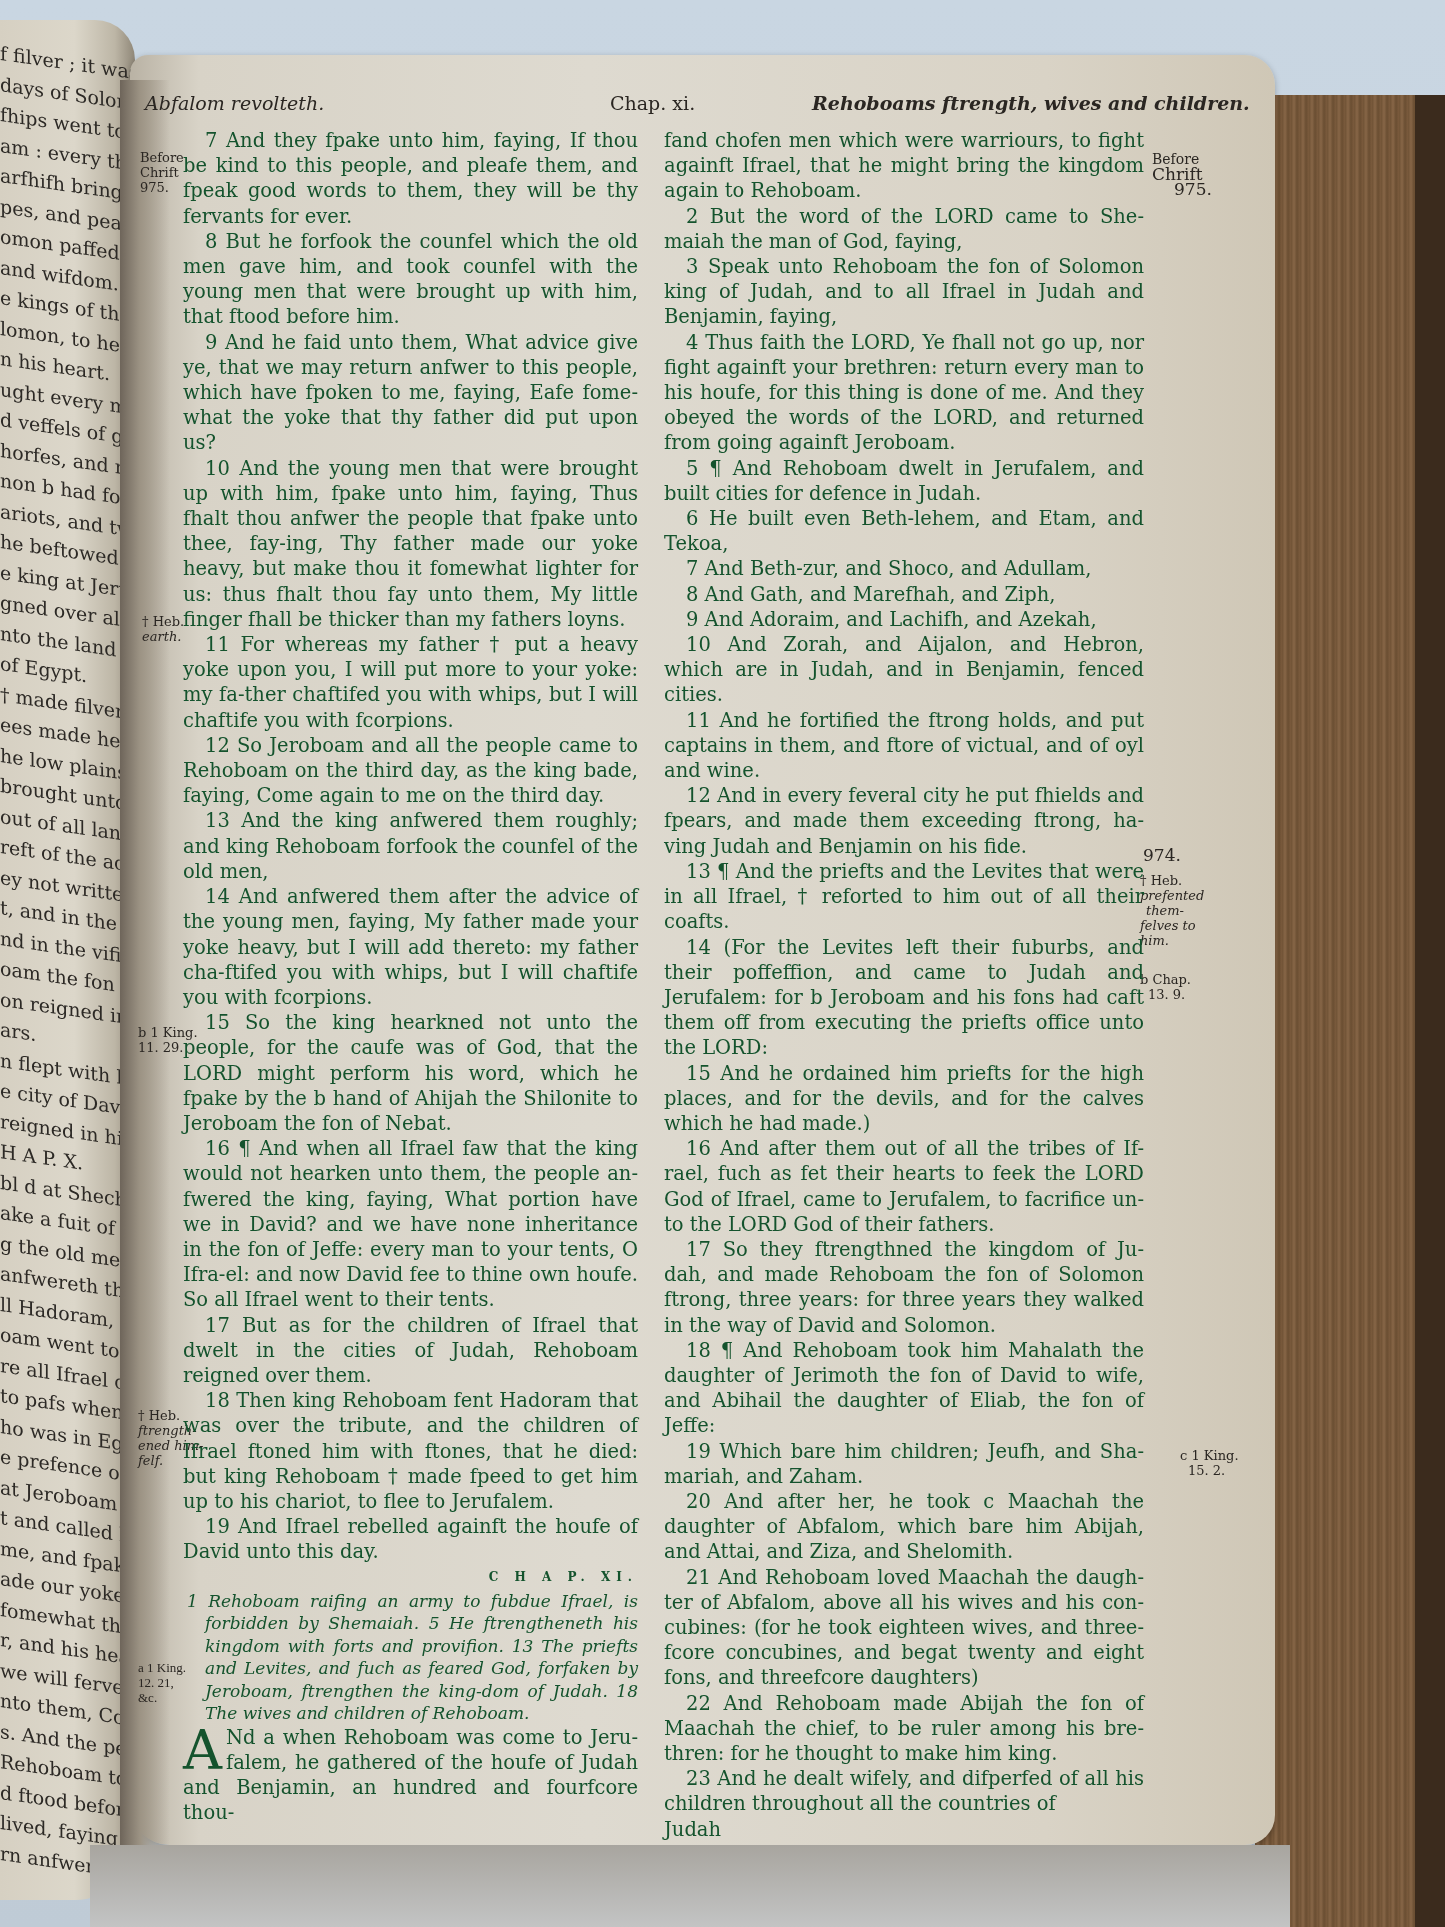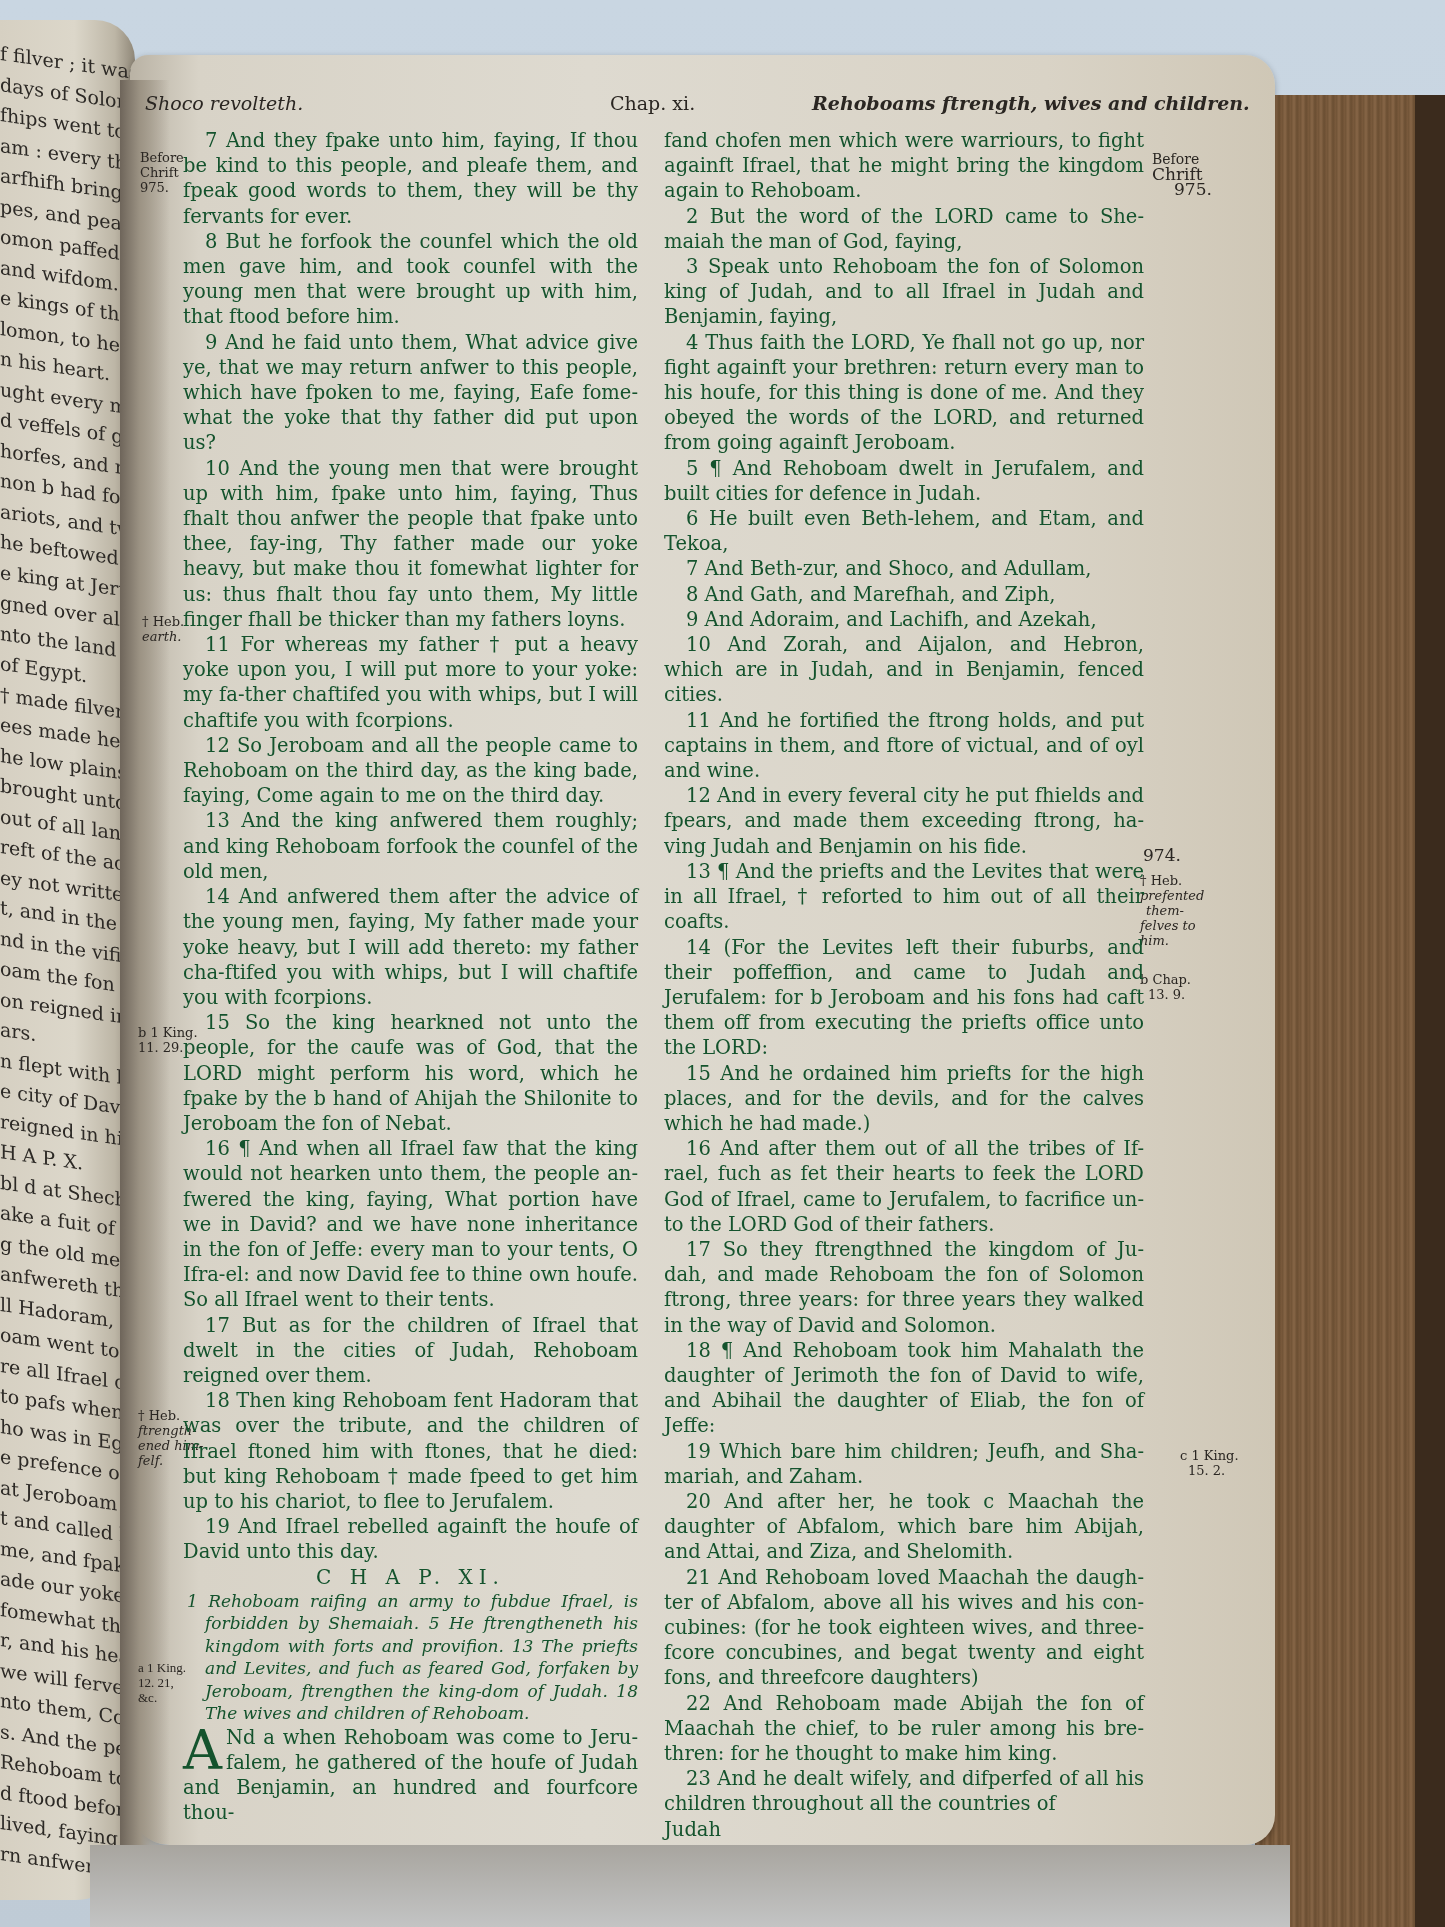--- a/index.html
+++ b/index.html
@@ -28,21 +28,21 @@
        background:linear-gradient(180deg,#a8a59f 0%,#c3c4c4 100%);}
   .running-head{position:absolute;top:92px;font-size:19px;color:#2a2622;}
   .rh-left{left:145px;font-style:italic;}
   .rh-center{left:610px;}
   .rh-right{left:812px;font-style:italic;font-weight:bold;}
   .col{position:absolute;font-size:19.5px;line-height:25.2px;color:#14532d;text-align:justify;}
   .col p{margin:0;}
   .col-left{left:183px;top:128px;width:455px;}
   .col-right{left:664px;top:128px;width:480px;}
   .indent{text-indent:22px;}
-  .chap-heading{text-align:center;letter-spacing:6px;font-size:20px;margin:2px 0 0 0;}
+  .chap-heading{text-align:right;letter-spacing:6px;font-size:12px;margin:2px 0 0 0;font-weight:bold;}
   .summary{font-style:italic;font-size:17px;line-height:22.5px;padding-left:22px;text-indent:-18px;}
   .dropcap{float:left;font-size:54px;line-height:44px;padding-right:4px;margin-top:4px;}
   .margin-note{position:absolute;font-size:13px;line-height:15px;color:#2a2622;}
   .mn-small-italic{font-style:italic;}
   .date-note{font-size:17px;}
 </style>
 </head>
 <body>
 
 <div class="fore-edge">
@@ -109,21 +109,21 @@
     <div class="line" style="top: 1730px;">Rehoboam took counfel</div>
     <div class="line" style="top: 1760.5px;">d ftood before Solomon</div>
     <div class="line" style="top: 1791px;">lived, faying, What</div>
     <div class="line" style="top: 1821.5px;">rn anfwer to this people</div>
   </div>
 
 <div class="page"></div>
 <div class="gutter"></div>
 <div class="bottom-shadow"></div>
 
-<div class="running-head rh-left">Shoco revolteth.</div>
+<div class="running-head rh-left">Abfalom revolteth.</div>
 <div class="running-head rh-center">Chap. xi.</div>
 <div class="running-head rh-right">Rehoboams ftrength, wives and children.</div>
 
 <div class="margin-note" style="left:140px;top:150px;">
   <div>Before</div>
   <div>Chrift</div>
   <div>975.</div>
 </div>
 <div class="margin-note date-note" style="left:1152px;top:152px;">
   <div style="font-size:14px">Before</div>

